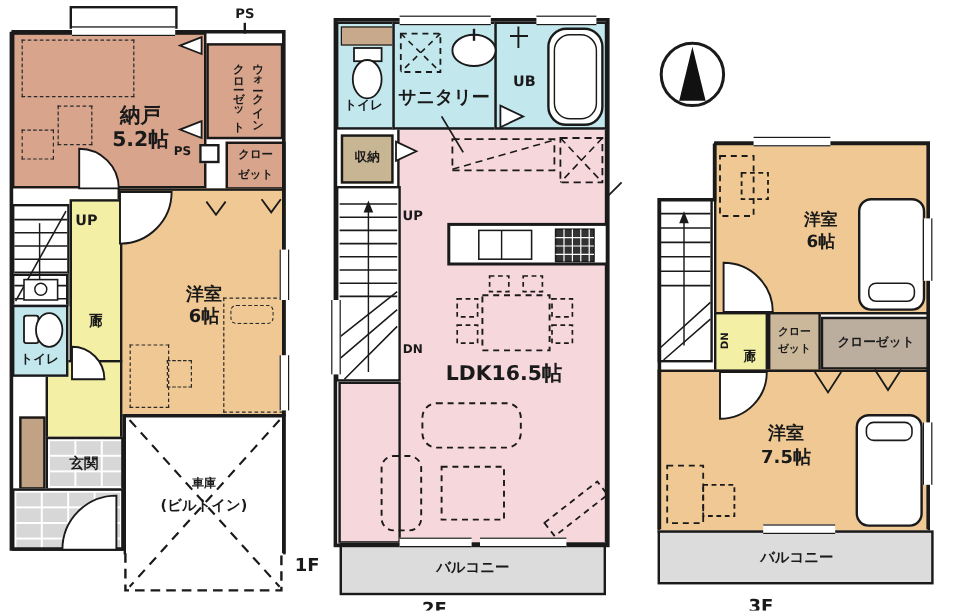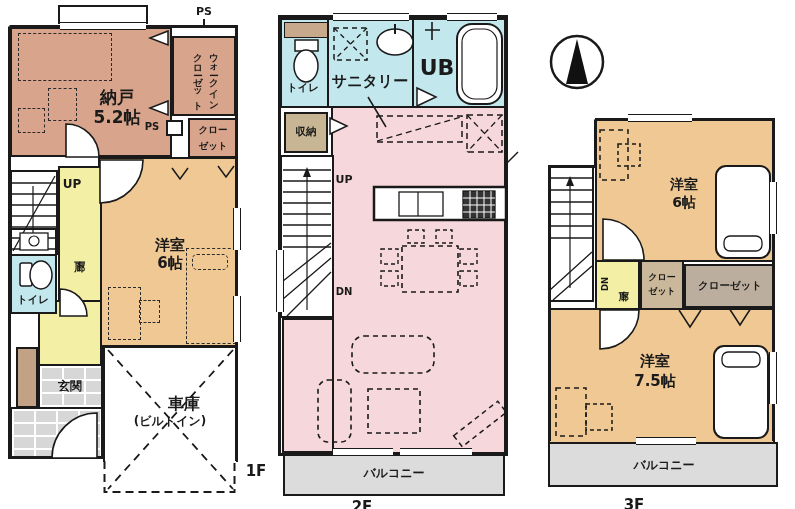--- a/index.html
+++ b/index.html
@@ -189,30 +189,31 @@
   <span class="lbl vlbl" style="left:198px;top:76px;font-size:9.5px;">クローゼット</span>
   <span class="lbl" style="left:152px;top:127px;font-size:10px;">PS</span>
   <span class="lbl" style="left:213px;top:130px;font-size:9.5px;">クロー</span>
   <span class="lbl" style="left:213px;top:146px;font-size:9.5px;">ゼット</span>
   <span class="lbl" style="left:72px;top:184px;font-size:12px;">UP</span>
   <span class="lbl vlbl" style="left:79px;top:253px;font-size:11px;">廊下</span>
   <span class="lbl" style="left:170px;top:246px;font-size:15px;">洋室</span>
   <span class="lbl" style="left:170px;top:264px;font-size:15px;">6帖</span>
   <span class="lbl" style="left:33px;top:300px;font-size:10.5px;">トイレ</span>
   <span class="lbl" style="left:70px;top:386px;font-size:12px;">玄関</span>
-  <span class="lbl" style="left:170px;top:404px;font-size:16px;margin-left:14px;">車庫</span>
+  <span class="lbl" style="left:170px;top:404px;font-size:10px;">車庫</span>
   <span class="lbl" style="left:170px;top:421px;font-size:12px;text-align:right;">(ビルトイン)</span>
   <span class="lbl" style="left:256px;top:472px;font-size:15px;">1F</span>
 
   <span class="lbl" style="left:303px;top:88px;font-size:10.5px;">トイレ</span>
   <span class="lbl" style="left:370px;top:82px;font-size:15px;">サニタリー</span>
-  <span class="lbl" style="left:437px;top:68px;font-size:22px;">UB</span>
+  <span class="lbl" style="left:437px;top:68px;font-size:12px;">UB</span>
   <span class="lbl" style="left:306px;top:132px;font-size:10.5px;">収納</span>
   <span class="lbl" style="left:344px;top:180px;font-size:11px;">UP</span>
   <span class="lbl" style="left:344px;top:292px;font-size:10px;">DN</span>
+  <span class="lbl" style="left:420px;top:313px;font-size:17px;">LDK16.5帖</span>
   <span class="lbl" style="left:394px;top:473px;font-size:12px;">バルコニー</span>
   <span class="lbl" style="left:362px;top:508px;font-size:15px;">2F</span>
 
   <span class="lbl" style="left:684px;top:184px;font-size:14px;">洋室</span>
   <span class="lbl" style="left:684px;top:202px;font-size:14px;">6帖</span>
   <span class="lbl" style="left:605px;top:284px;font-size:8.5px;transform:translate(-50%,-50%) rotate(-90deg);">DN</span>
   <span class="lbl vlbl" style="left:623px;top:284px;font-size:10px;">廊下</span>
   <span class="lbl" style="left:662px;top:278px;font-size:9px;">クロー</span>
   <span class="lbl" style="left:662px;top:292px;font-size:9px;">ゼット</span>
   <span class="lbl" style="left:730px;top:286px;font-size:10.5px;">クローゼット</span>

